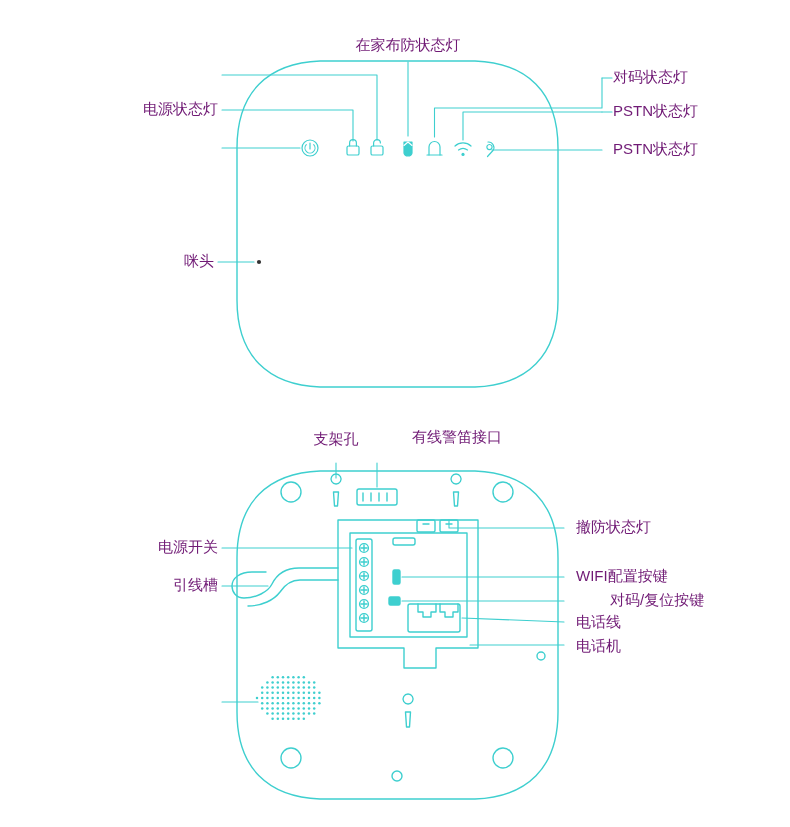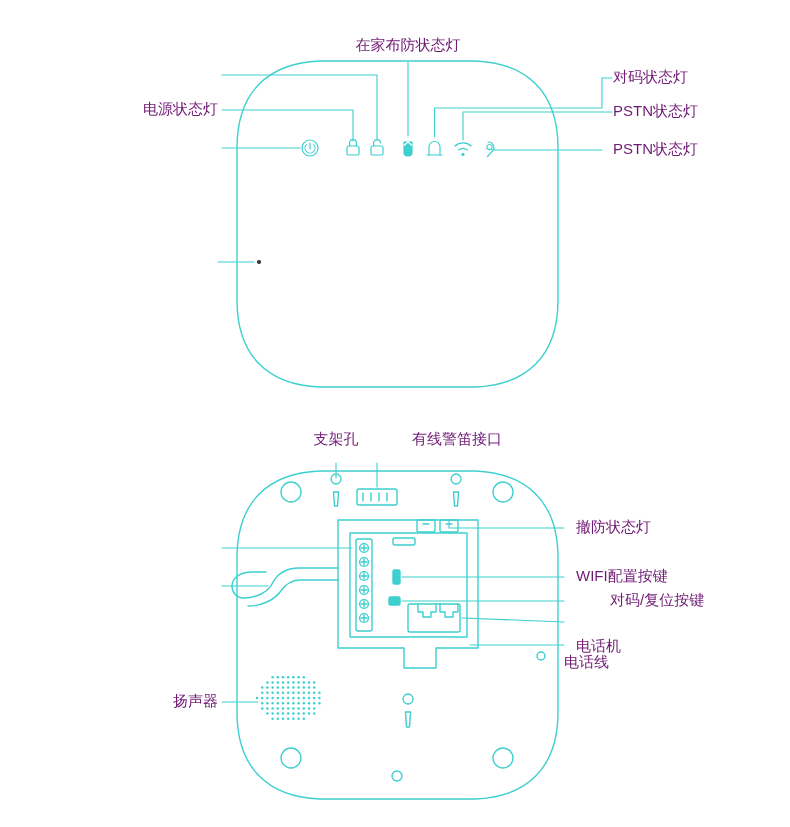--- a/index.html
+++ b/index.html
@@ -305,32 +305,34 @@
   <div class="lbl l" style="left:613px;top:68px;">对码状态灯</div>
 
   <div class="lbl l" style="left:613px;top:102px;">PSTN状态灯</div>
 
   <div class="lbl l" style="left:613px;top:140px;">PSTN状态灯</div>
 
 
   <div class="lbl r" style="left:38px;top:100px;width:180px;">电源状态灯</div>
 
 
+  <div class="lbl r" style="left:38px;top:252px;width:176px;">咪头</div>
 
   <div class="lbl c" style="left:286px;top:430px;width:100px;">支架孔</div>
 
-  <div class="lbl c" style="left:392px;top:430px;width:130px;">有线警笛接口</div>
+  <div class="lbl c" style="left:392px;top:430px;width:130px;font-family:Liberation Mono, monospace;">有线警笛接口</div>
 
   <div class="lbl l" style="left:576px;top:518px;">撤防状态灯</div>
 
   <div class="lbl l" style="left:576px;top:567px;">WIFI配置按键</div>
 
   <div class="lbl l" style="left:610px;top:591px;">对码/复位按键</div>
 
-  <div class="lbl l" style="left:564px;top:613px;margin-top:40px;">电话线</div>
+  <div class="lbl l" style="left:576px;top:613px;">电话线</div>
 
   <div class="lbl l" style="left:576px;top:637px;">电话机</div>
 
-
-
-  <div class="lbl r" style="left:42px;top:692px;width:176px;">扬声器</div>
+  <div class="lbl r" style="left:42px;top:538px;width:176px;">电源开关</div>
+
+  <div class="lbl r" style="left:42px;top:576px;width:176px;">引线槽</div>
+
 
 </div>
 
 </body></html>

